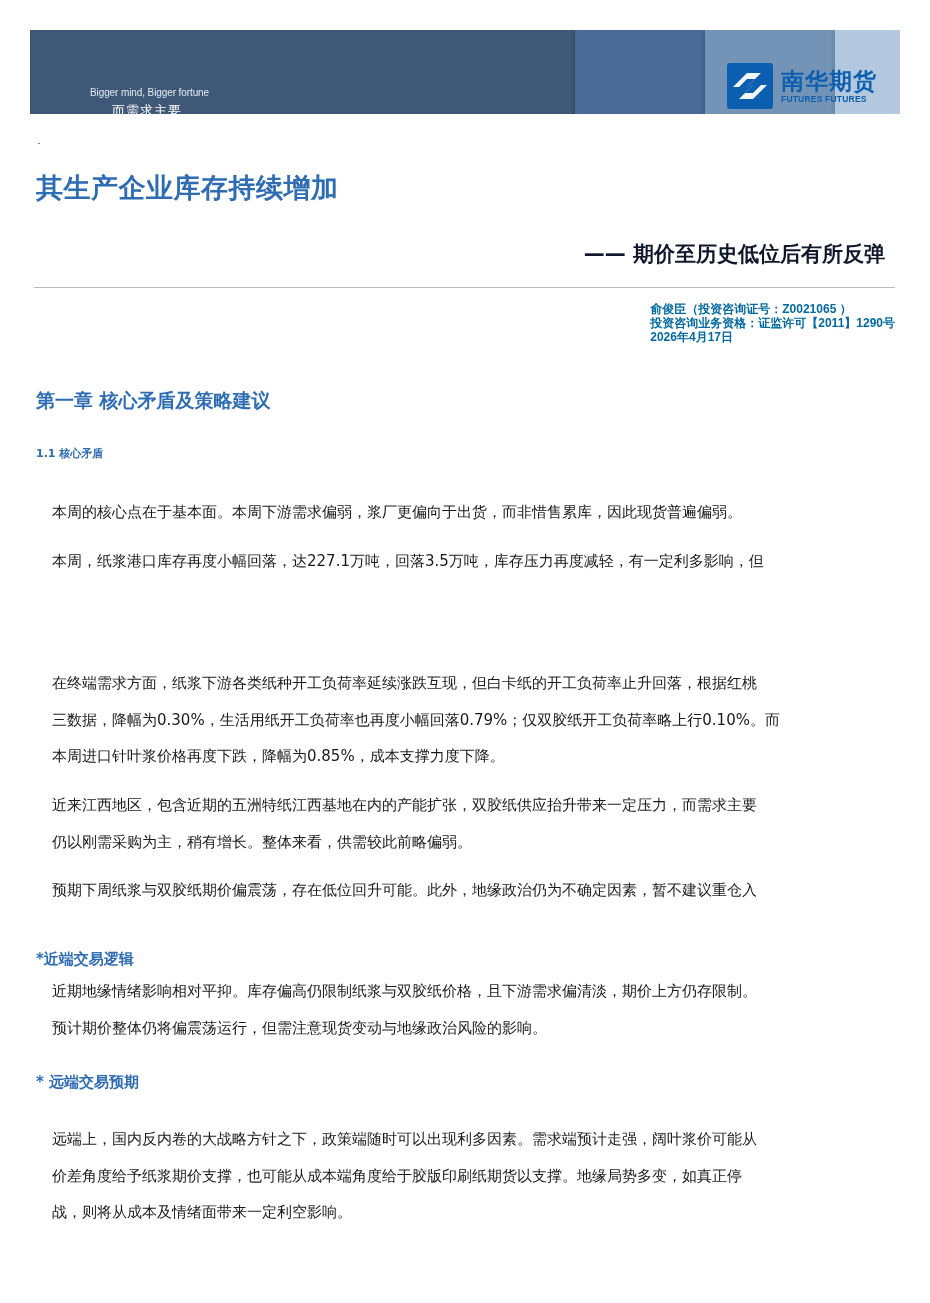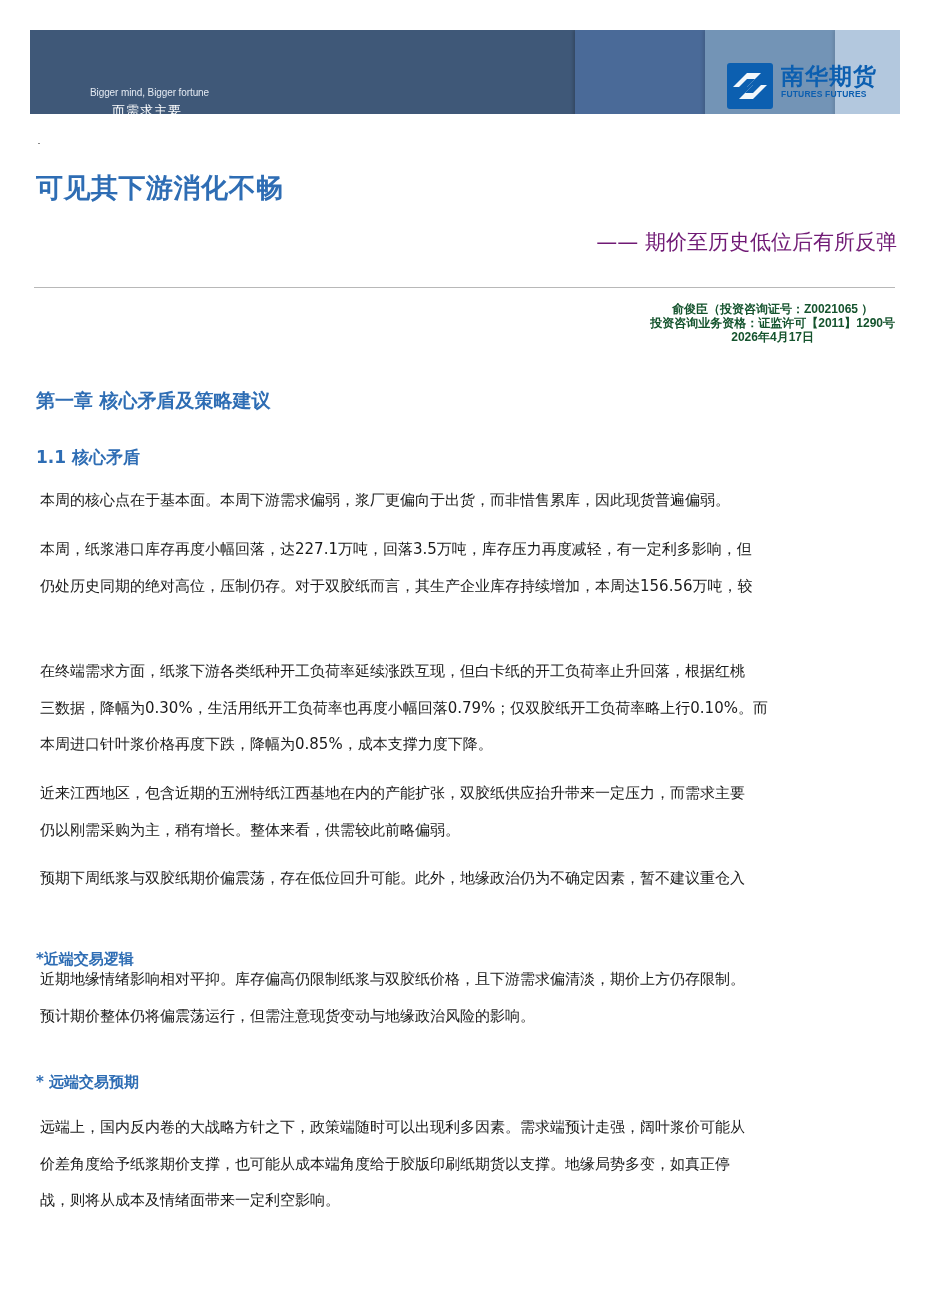--- a/index.html
+++ b/index.html
@@ -7,41 +7,41 @@
          font-family: "DejaVu Sans", "Liberation Sans", sans-serif; color: #1a1a1a; }
 
   .banner { position: absolute; left: 30px; top: 30px; width: 870px; height: 84px; background: #3f5878; overflow: hidden; }
   .stripe { position: absolute; top: 0; height: 104px; }
   .stripe.s1 { left: 545px; width: 130px; background: #4a6a98; box-shadow: -2px 0 3px rgba(0,0,0,0.18); }
   .stripe.s2 { left: 675px; width: 130px; background: #7394b6; box-shadow: -2px 0 3px rgba(0,0,0,0.12); }
   .stripe.s3 { left: 805px; width: 65px; background: #b3c8de; box-shadow: -2px 0 3px rgba(0,0,0,0.10); }
   .slogan-en { position: absolute; left: 60px; top: 57px; font-size: 10px; color: #e4eaf2; font-family: "Liberation Sans", sans-serif; letter-spacing: -0.1px; }
   .slogan-cn { position: absolute; left: 82px; top: 72px; font-size: 13px; color: #ffffff; letter-spacing: 1px; }
 
-  .logo { position: absolute; left: 697px; top: 33px; display: flex; }
+  .logo { position: absolute; left: 697px; top: 33px; display: flex; align-items: center; }
   .logo-mark { width: 46px; height: 46px; background: #0c5fb0; border-radius: 3px; position: relative; overflow: hidden; }
   .logo-mark svg { position: absolute; left: 0; top: 0; }
   .logo-text { margin-left: 8px; display: flex; flex-direction: column; }
   .logo-cn { font-size: 23px; font-weight: bold; color: #0c5fb0; letter-spacing: 1px; line-height: 26px; }
   .logo-en { font-size: 8.5px; font-weight: bold; color: #0c5fb0; font-family: "Liberation Sans", sans-serif; letter-spacing: 0.2px; line-height: 11px; }
 
   .dot { position: absolute; left: 38px; top: 143px; width: 2px; height: 1px; background: #888; }
 
   .title { position: absolute; left: 36px; top: 170px; font-size: 27px; font-weight: bold; color: #2e6db4; letter-spacing: 0.5px; margin: 0; }
-  .subtitle { position: absolute; right: 33px; top: 228px; font-size: 21px; font-weight: normal; color: #701a75; margin: 0; }
+  .subtitle { position: absolute; right: 33px; top: 228px; font-size: 21px; font-weight: bold; color: #0f172a; margin: 12px; }
 
   .divider { position: absolute; left: 34px; top: 287px; width: 861px; height: 1px; background: #b8b8b8; }
 
-  .meta { position: absolute; right: 35px; top: 302px; text-align: center; font-size: 12px; font-weight: bold; line-height: 14px; color: #14532d; font-family: "Liberation Sans", sans-serif; }
+  .meta { position: absolute; right: 35px; top: 302px; text-align: left; font-size: 12px; font-weight: bold; line-height: 14px; color: #0369a1; font-family: "Liberation Sans", sans-serif; }
 
   .h1 { position: absolute; left: 36px; top: 388px; font-size: 19px; font-weight: bold; color: #2e6db4; margin: 0; }
-  .h2 { position: absolute; left: 36px; top: 446px; font-size: 17px; font-weight: bold; color: #2e6db4; margin: 0; }
+  .h2 { position: absolute; left: 36px; top: 446px; font-size: 11px; font-weight: bold; color: #2e6db4; margin: 0; }
   .h3 { position: absolute; left: 36px; font-size: 15px; font-weight: bold; color: #2e6db4; margin: 0; }
 
-  .p { position: absolute; left: 36px; width: 860px; font-size: 15px; line-height: 36.5px; margin: 4px; color: #1a1a1a; }
+  .p { position: absolute; left: 36px; width: 860px; font-size: 15px; line-height: 36.5px; margin: 16px; color: #1a1a1a; }
   .line { display: block; white-space: nowrap; }
 </style>
 </head>
 <body>
 
 <div class="banner">
   <div class="stripe s1"></div>
   <div class="stripe s2"></div>
   <div class="stripe s3"></div>
   <div class="slogan-en">Bigger mind, Bigger fortune</div>
@@ -57,40 +57,39 @@
     </div>
     <div class="logo-text">
       <span class="logo-cn">南华期货</span>
       <span class="logo-en">FUTURES FUTURES</span>
     </div>
   </div>
 </div>
 
 <div class="dot"></div>
 
-<h1 class="title">可见其下游消化不畅</h1>
+<h1 class="title">其生产企业库存持续增加</h1>
 <h2 class="subtitle">—— 期价至历史低位后有所反弹</h2>
 <div class="divider"></div>
 
 <div class="meta">
   <div>俞俊臣（投资咨询证号：Z0021065 ）</div>
   <div>投资咨询业务资格：证监许可【2011】1290号</div>
   <div>2026年4月17日</div>
 </div>
 
 <h2 class="h1">第一章 核心矛盾及策略建议</h2>
 <h3 class="h2">1.1 核心矛盾</h3>
 
 <div class="p" style="top:478px;">
   <span class="line">本周的核心点在于基本面。本周下游需求偏弱，浆厂更偏向于出货，而非惜售累库，因此现货普遍偏弱。</span>
 </div>
 
 <div class="p" style="top:527px;">
   <span class="line">本周，纸浆港口库存再度小幅回落，达227.1万吨，回落3.5万吨，库存压力再度减轻，有一定利多影响，但</span>
-  <span class="line">仍处历史同期的绝对高位，压制仍存。对于双胶纸而言，其生产企业库存持续增加，本周达156.56万吨，较</span>
 </div>
 
 <div class="p" style="top:649px;">
   <span class="line">在终端需求方面，纸浆下游各类纸种开工负荷率延续涨跌互现，但白卡纸的开工负荷率止升回落，根据红桃</span>
   <span class="line">三数据，降幅为0.30%，生活用纸开工负荷率也再度小幅回落0.79%；仅双胶纸开工负荷率略上行0.10%。而</span>
   <span class="line">本周进口针叶浆价格再度下跌，降幅为0.85%，成本支撑力度下降。</span>
 </div>
 
 <div class="p" style="top:771px;">
   <span class="line">近来江西地区，包含近期的五洲特纸江西基地在内的产能扩张，双胶纸供应抬升带来一定压力，而需求主要</span>

